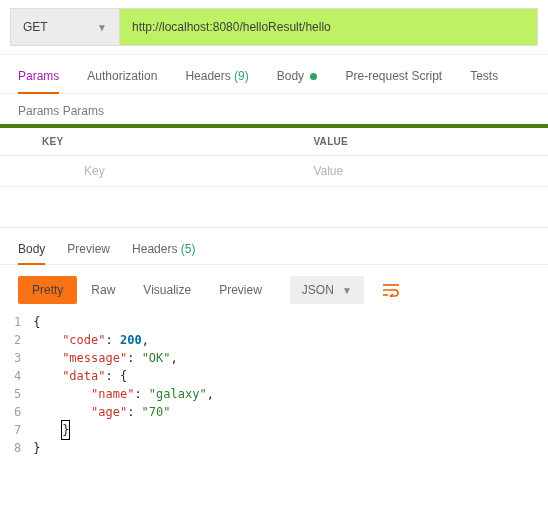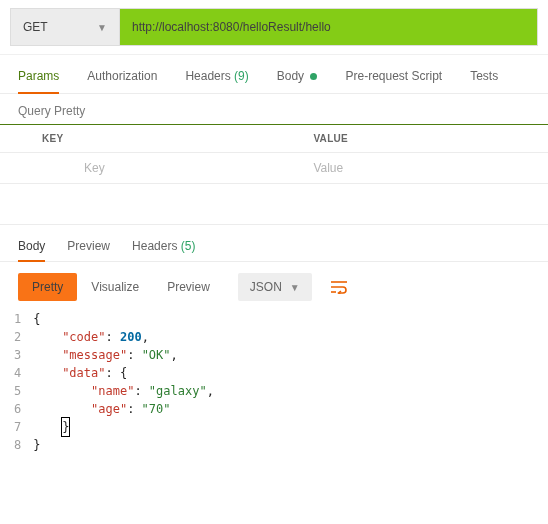--- a/index.html
+++ b/index.html
@@ -1,28 +1,28 @@
 <!DOCTYPE html>
 <html><head>
 <meta charset="utf-8">
 <style>
   * { box-sizing: border-box; margin: 0; padding: 0; }
   body { font-family: -apple-system, BlinkMacSystemFont, "Segoe UI", Arial, sans-serif; font-size: 12px; color: #505050; background: #fff; width: 548px; }
   .topbar { display: flex; padding: 8px 10px 8px 10px; gap: 0; border-bottom: 1px solid #f0f0f0; justify-content: center; }
   .method-select { width: 110px; height: 38px; background: #ececec; border: 1px solid #ddd; display:flex; align-items:center; padding: 0 12px; justify-content: space-between; color:#404040; font-size:12px; cursor:pointer; }
   .method-select .caret { font-size:10px; color:#888; }
-  .url-input { flex:1; height:38px; background:#84cc16; border:1px solid #ddd; border-left:none; padding:0 12px; font-size:12px; color:#404040; outline:none; }
+  .url-input { flex:1; height:38px; background:#bef264; border:1px solid #ddd; border-left:none; padding:0 12px; font-size:12px; color:#404040; outline:none; }
   .req-tabs { display:flex; gap:28px; padding: 14px 18px 0 18px; border-bottom:1px solid #ececec; }
   .req-tab { position:relative; padding-bottom:10px; color:#666; font-size:12px; cursor:pointer; white-space:nowrap; }
-  .req-tab.active { color:#4d7c0f; }
+  .req-tab.active { color:#a21caf; }
   .req-tab.active::after { content:""; position:absolute; left:0; right:0; bottom:-1px; height:2px; background:#eb6100; }
   .count { color:#2fa366; }
   .dot { display:inline-block; width:7px; height:7px; border-radius:50%; background:#2fa366; vertical-align:middle; margin-left:3px; }
   .subhead { padding: 10px 18px 6px 18px; color:#7a7a7a; font-size:12px; }
-  .param-table { border-top:1px solid #4d7c0f; }
+  .param-table { border-top:4px solid #4d7c0f; }
   .param-head { display:flex; border-bottom:1px solid #ececec; }
   .param-head div { padding:8px 12px; font-size:10px; color:#666; font-weight:600; letter-spacing:0.3px; }
   .col-key { width:55%; padding-left:42px !important; }
   .col-val { width:45%; }
   .param-row { display:flex; border-bottom:1px solid #ececec; }
   .param-row input { border:none; outline:none; padding:8px 12px; font-size:12px; color:#333; width:100%; }
   .param-row input::placeholder { color:#b5b5b5; }
   .param-row .col-key input { padding-left:42px; }
   .resp-tabs { display:flex; gap:22px; padding:14px 18px 0 18px; border-top:1px solid #ececec; margin-top:40px; }
   .resp-tab { position:relative; padding-bottom:8px; cursor:pointer; color:#666; font-size:12px; }
@@ -66,21 +66,21 @@
     <span class="count">(9)</span>
   </div>
   <div class="req-tab">
     <span>Body</span>
     <span class="dot"></span>
   </div>
   <div class="req-tab">Pre-request Script</div>
   <div class="req-tab">Tests</div>
 </div>
 
-<div class="subhead">Query Pretty</div>
+<div class="subhead">Params Params</div>
 
 <div class="param-table">
   <div class="param-head">
     <div class="col-key">KEY</div>
     <div class="col-val">VALUE</div>
   </div>
   <div class="param-row">
     <div class="col-key"><input placeholder="Key" style=""></div>
     <div class="col-val"><input placeholder="Value" style=""></div>
   </div>
@@ -91,20 +91,21 @@
   <div class="resp-tab">Preview</div>
   <div class="resp-tab">
     <span>Headers</span>
     <span class="count">(5)</span>
   </div>
 </div>
 
 <div class="viewbar">
   <div class="seg">
     <div class="seg-btn active">Pretty</div>
+    <div class="seg-btn">Raw</div>
     <div class="seg-btn">Visualize</div>
     <div class="seg-btn">Preview</div>
   </div>
   <div class="type-pill">
     <span>JSON</span>
     <span class="caret">▼</span>
   </div>
   <div class="wrap-btn">
     <svg width="18" height="14" viewBox="0 0 18 14" fill="none" stroke="#eb6100" stroke-width="1.6">
       <line x1="1" y1="2" x2="17" y2="2"></line>

